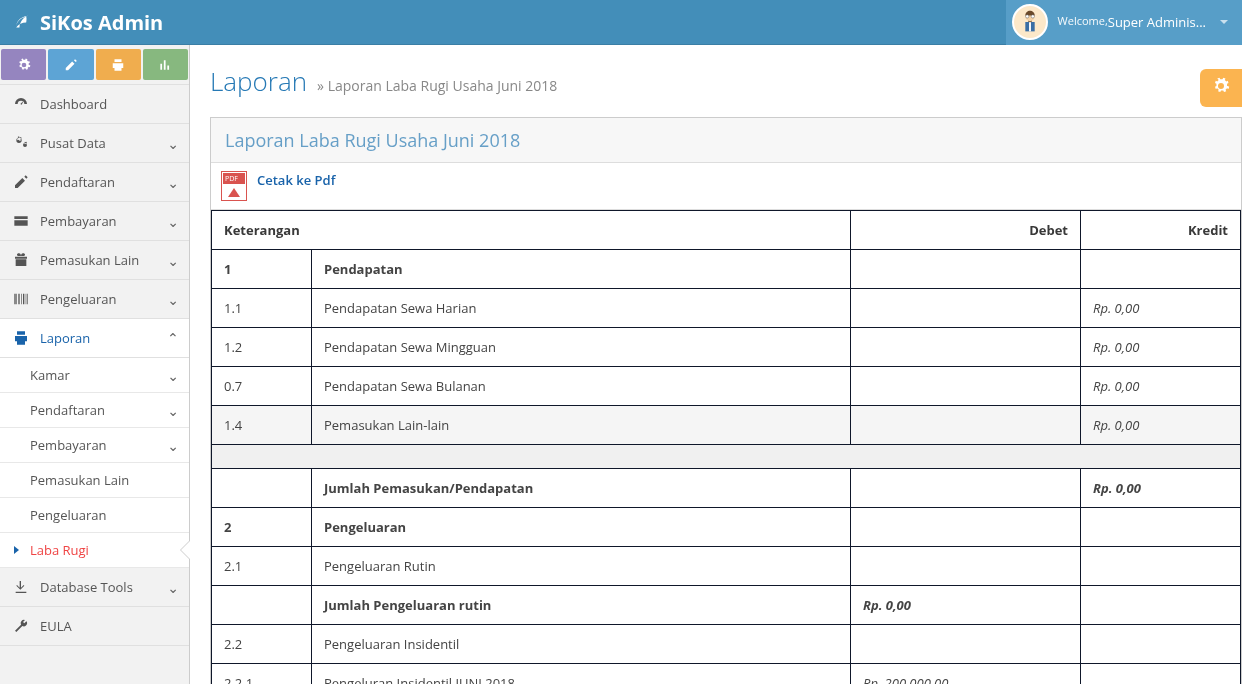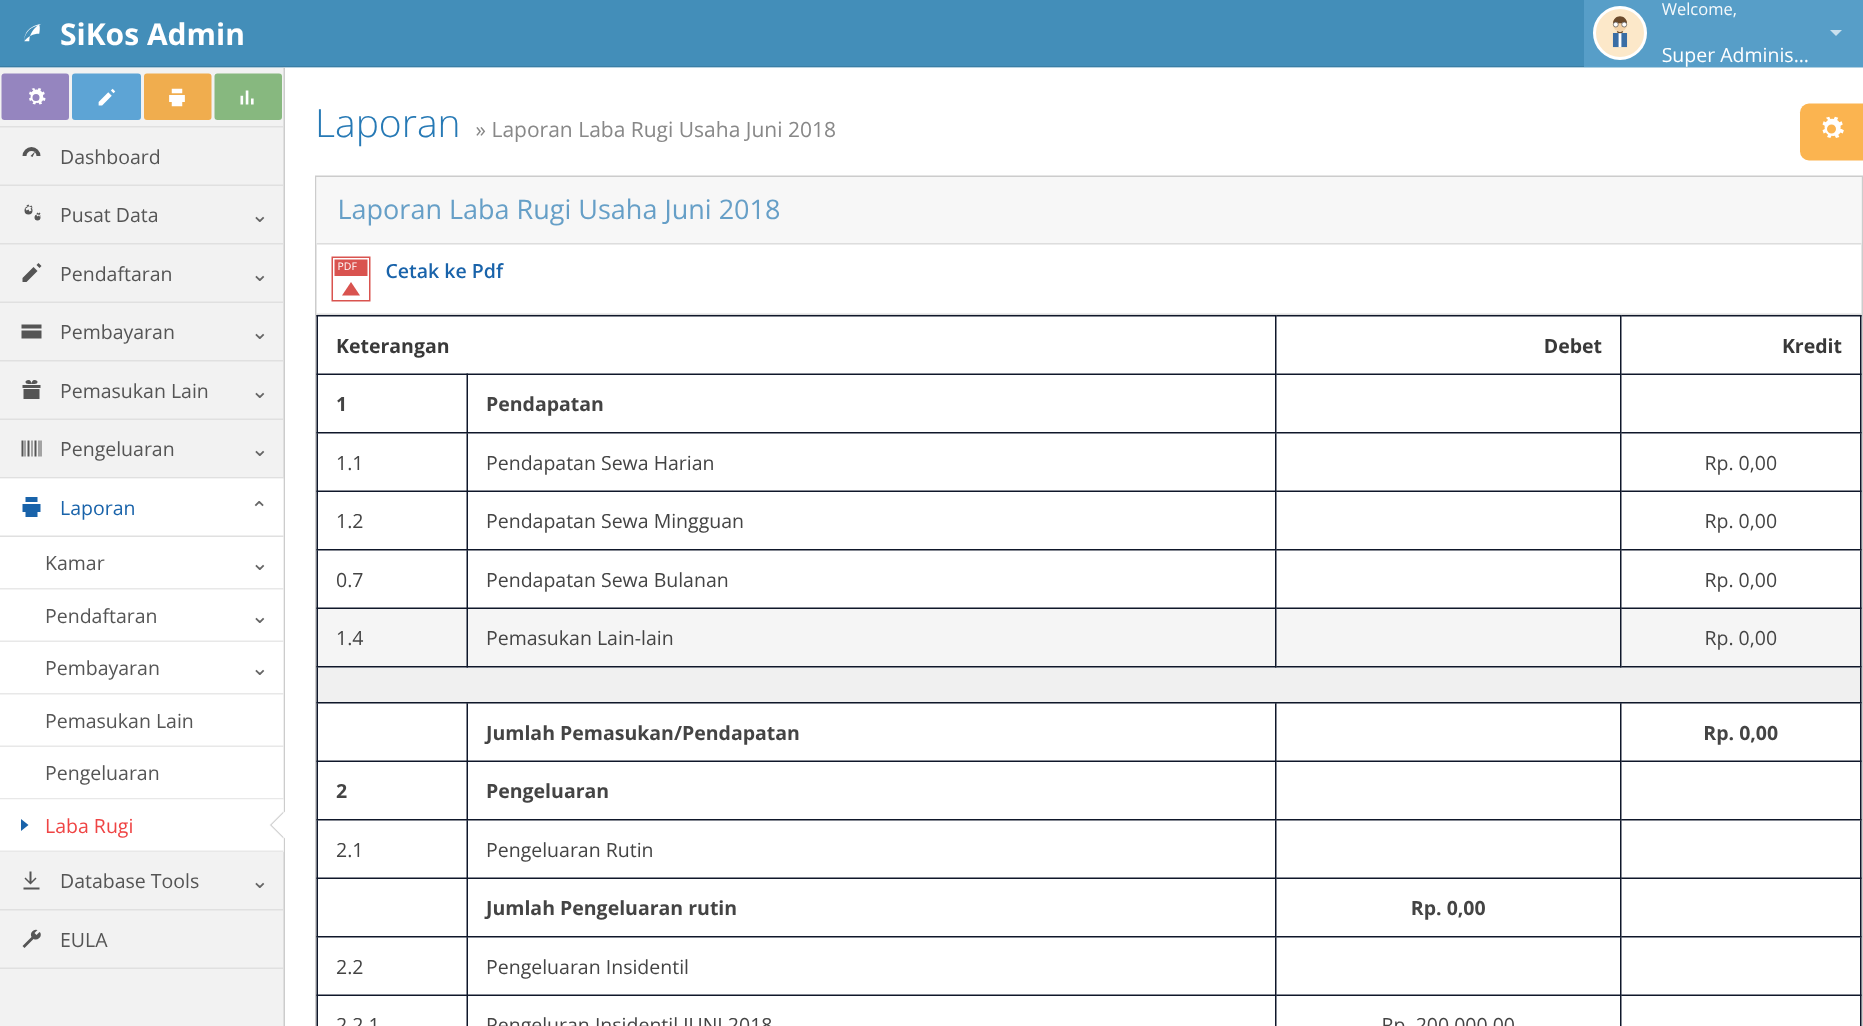--- a/index.html
+++ b/index.html
@@ -28,21 +28,21 @@
   cursor: pointer;
 }
 .avatar {
   width: 36px; height: 36px; border-radius: 50%;
   background: #fce8c9;
   display: flex; align-items: center; justify-content: center;
   overflow: hidden;
   border: 2px solid #fff;
 }
 .avatar svg { width: 30px; height: 30px; }
-.user-text { display: flex; flex-direction: column; line-height: 1.1; font-size: 12px; gap: 16px; }
+.user-text { display: flex; flex-direction: row; line-height: 1.1; font-size: 12px; }
 .user-text .welcome { font-size: 11px; opacity: 0.95; }
 .user-text .username { font-size: 13px; }
 .caret-down {
   width: 0; height: 0;
   border-left: 4px solid transparent;
   border-right: 4px solid transparent;
   border-top: 4px solid #c9e0ee;
   margin-left: 4px;
 }
 
@@ -201,21 +201,21 @@
   padding: 10px 12px;
   border: 1px solid #0f172a;
   text-align: left;
   font-size: 13px;
   margin-left: 48px;
 }
 table.report th { font-weight: 700; background: #fff; color:#393939; }
 table.report .col-num { width: 100px; }
 table.report .col-deb { width: 230px; text-align: right; }
 table.report .col-kre { width: 160px; text-align: right; }
-table.report td.right { text-align: center; }
+table.report td.right { text-align: left; font-style: italic; }
 table.report tr.shade td { background: #f5f5f5; }
 table.report tr.shade2 td { background: #f0f0f0; }
 table.report td.bold, table.report tr.section td { font-weight: 700; }
 
 </style>
 </head>
 <body>
 
 <div class="top-header">
   <div class="brand">

